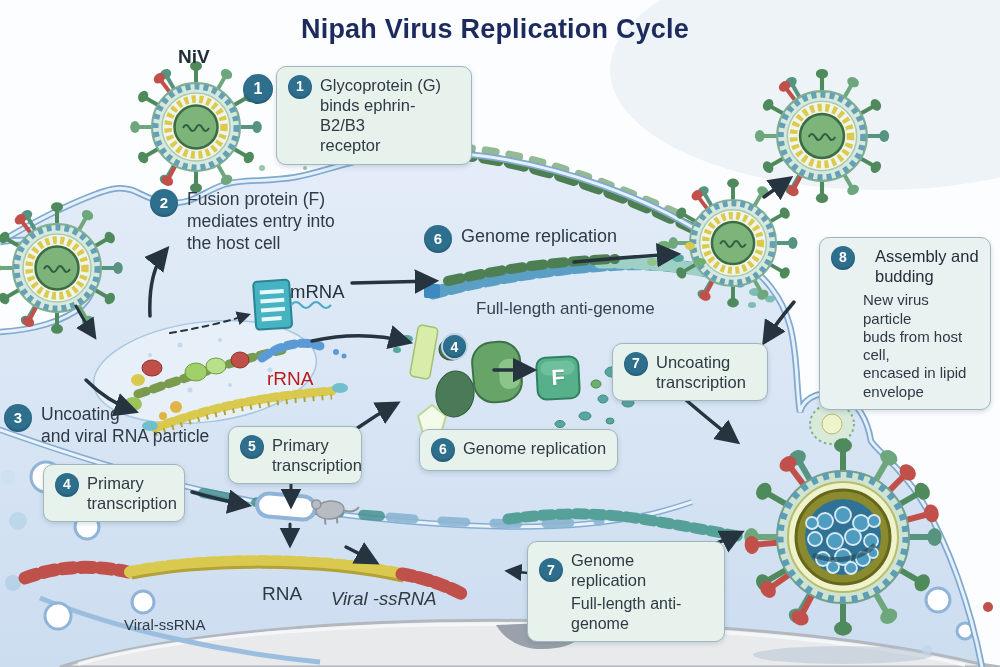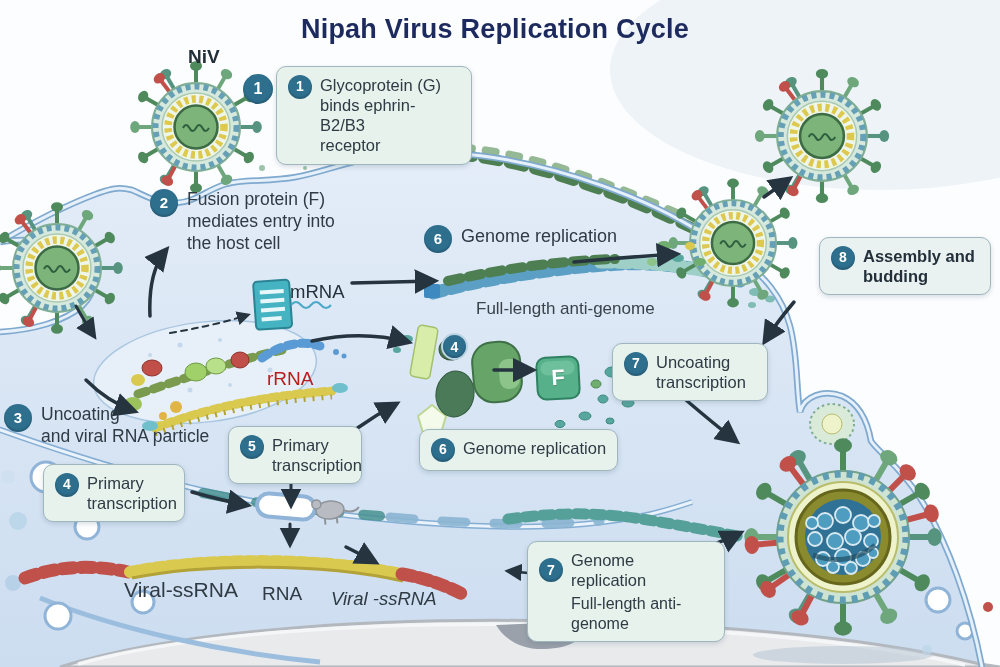--- a/index.html
+++ b/index.html
@@ -309,21 +309,21 @@
     <path d="M 290,524 L 290,544" stroke-width="3"></path>
     <path d="M 346,547 Q 364,556 375,562"></path>
     <path d="M 528,573 L 508,571" stroke-width="2.5"></path>
     <path d="M 700,549 Q 724,541 740,533"></path>
   </g>
 </svg>
 
 
 <div class="txt title">Nipah Virus Replication Cycle</div>
 
-<div class="txt" style="left:178px;top:46px;font-size:19px;font-weight:bold;color:#222e38;margin-left:10px;">NiV</div>
+<div class="txt" style="left:178px;top:46px;font-size:19px;font-weight:bold;color:#222e38;">NiV</div>
 
 <div class="badge b30 txt" style="left:243px;top:74px;">1</div>
 
 <div class="stepbox" style="left:276px;top:66px;width:196px;">
   <span class="badge b24">1</span>
   <span class="pre">Glycoprotein (G)
 binds ephrin-B2/B3
 receptor</span>
 </div>
 
@@ -375,28 +375,32 @@
   <span style="display:flex;gap:8px;align-items:center;">
     <span class="badge b24">7</span>
     <span>Genome replication</span>
   </span>
   <span class="sub" style="margin-left:32px;">Full-length anti-genome</span>
 </div>
 
 <div class="stepbox" style="left:819px;top:237px;width:172px;background:#e9f1f1;">
   <span class="badge b24">8</span>
   <span style="display:flex;flex-direction:column;gap:5px;">
-    <span class="pre" style="font-weight:bold;color:#23303a;">Assembly and
+    <span class="pre" style="font-weight:normal;color:#23303a;margin-left:12px;">Assembly and
 budding</span>
+    <span class="pre" style="font-size:15px;">New virus particle
+buds from host cell,
+encased in lipid
+envelope</span>
   </span>
 </div>
 
 <div class="stepbox" style="left:43px;top:464px;width:142px;">
   <span class="badge b24">4</span>
   <span class="pre">Primary
 transcription</span>
 </div>
 
-<div class="lbl" style="left:124px;top:578px;font-size:21px;">Viral-ssRNA</div>
+<div class="lbl" style="left:124px;top:616px;font-size:15px;">Viral-ssRNA</div>
 <div class="lbl" style="left:262px;top:583px;font-size:19px;">RNA</div>
 <div class="lbl" style="left:331px;top:588px;font-size:18.5px;font-style:italic;">Viral -ssRNA</div>
 
 </div>
 
 </body></html>

